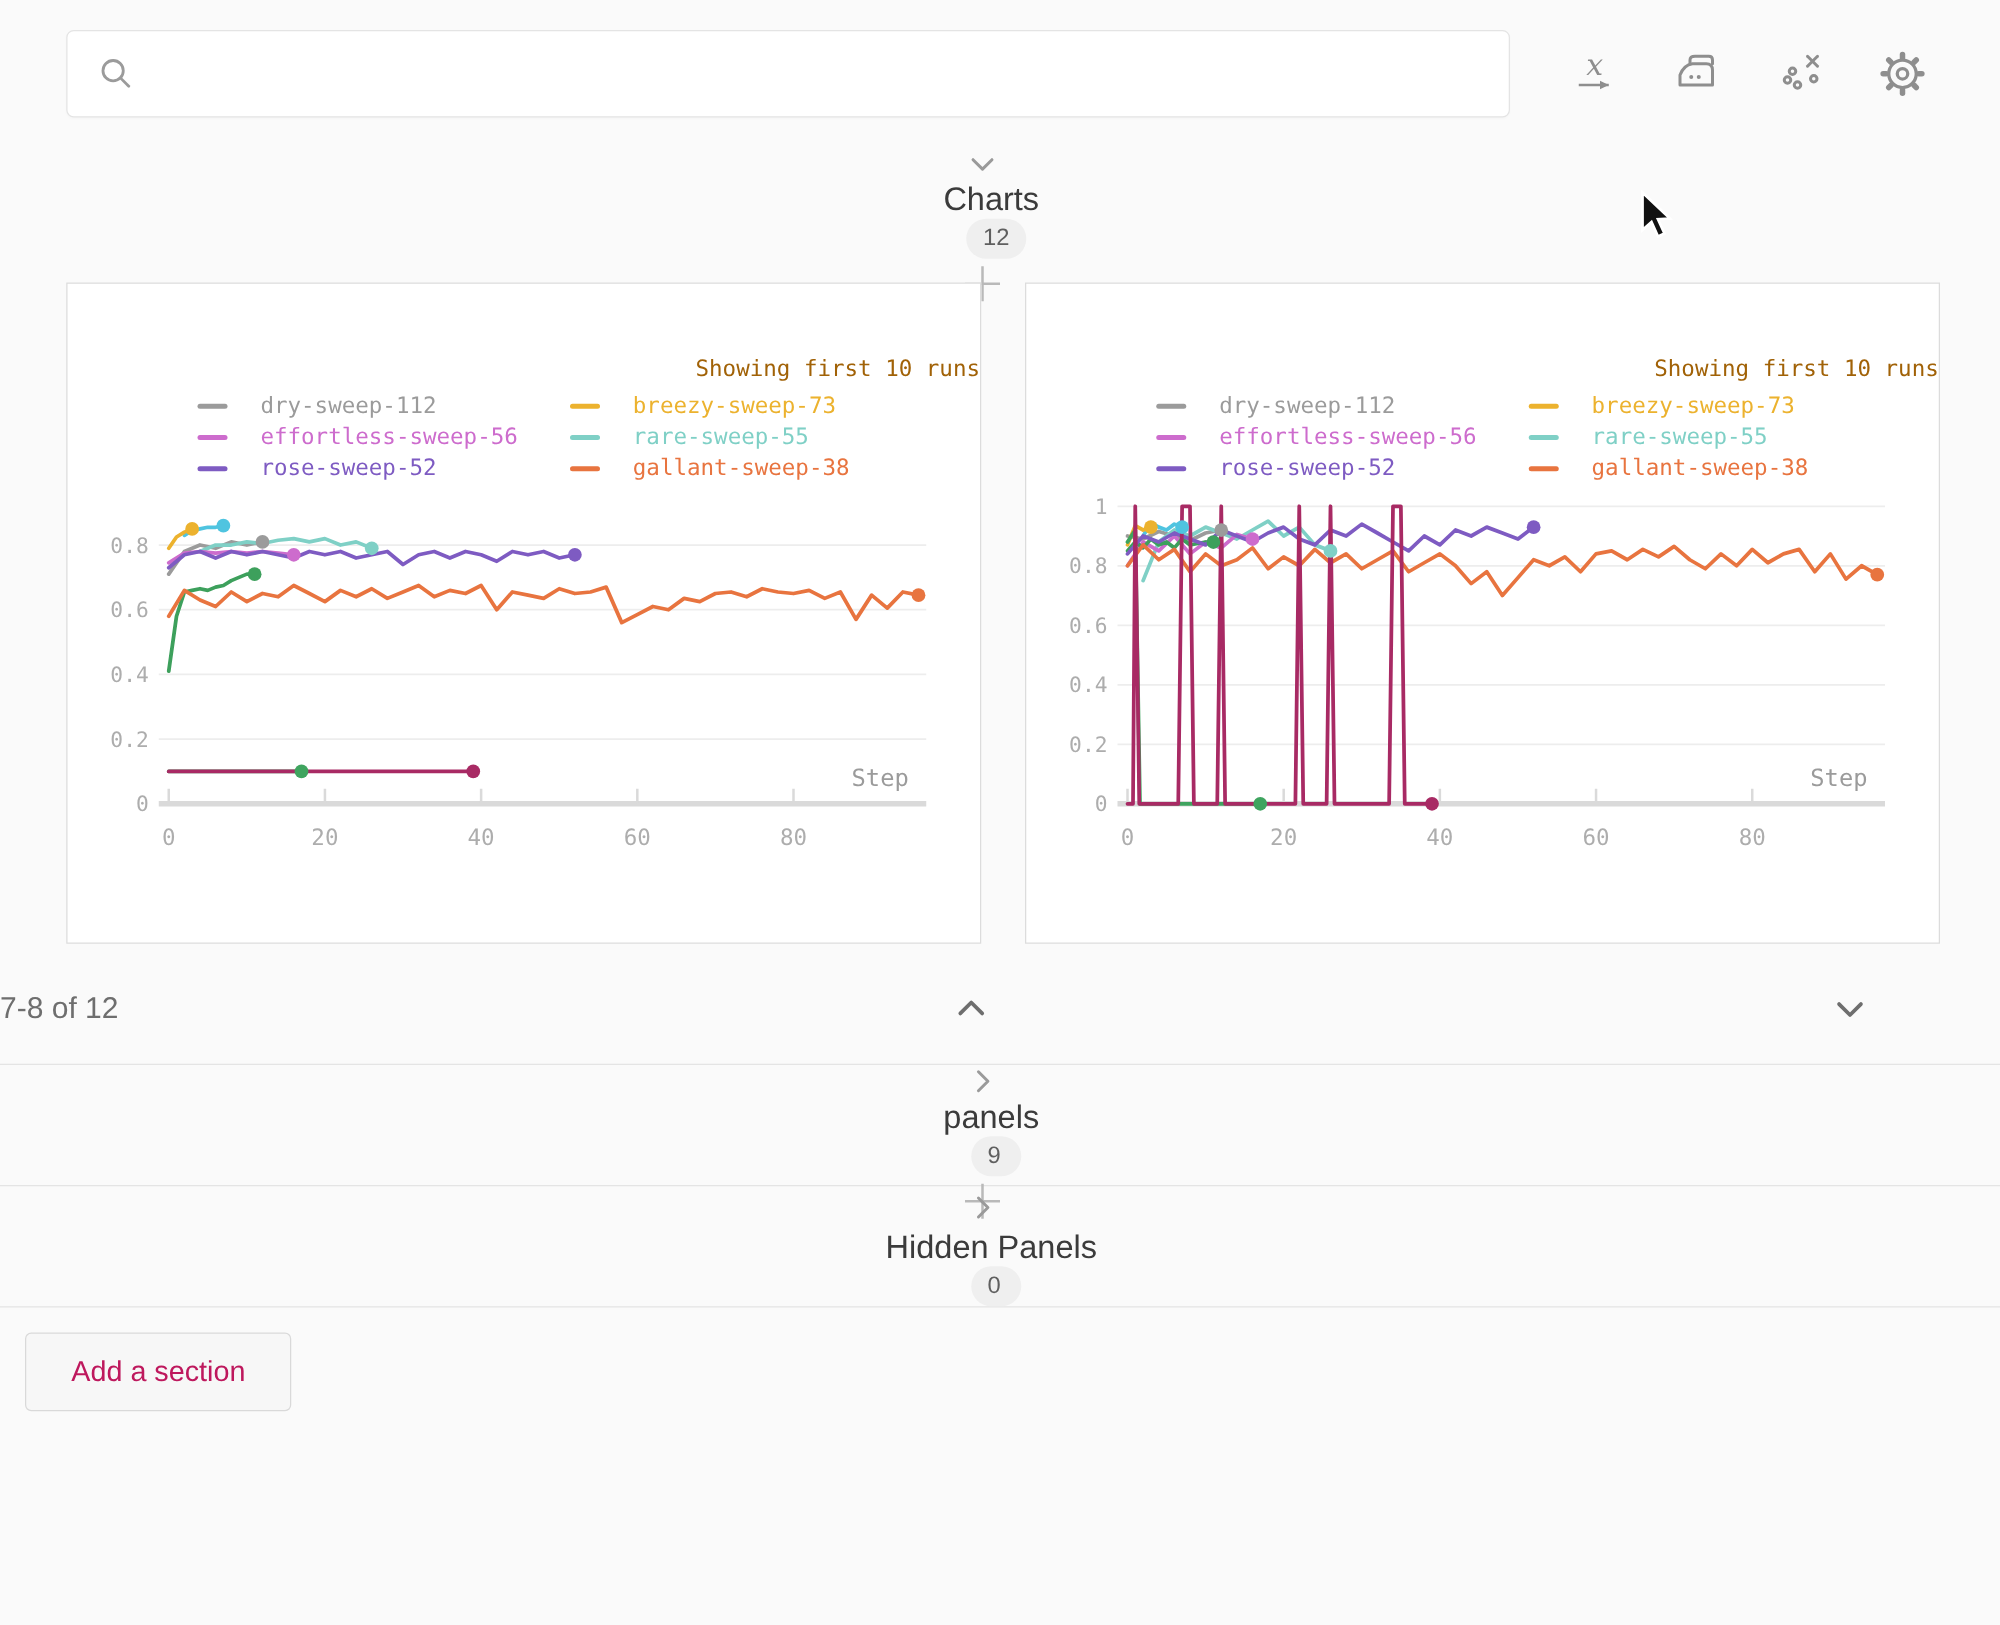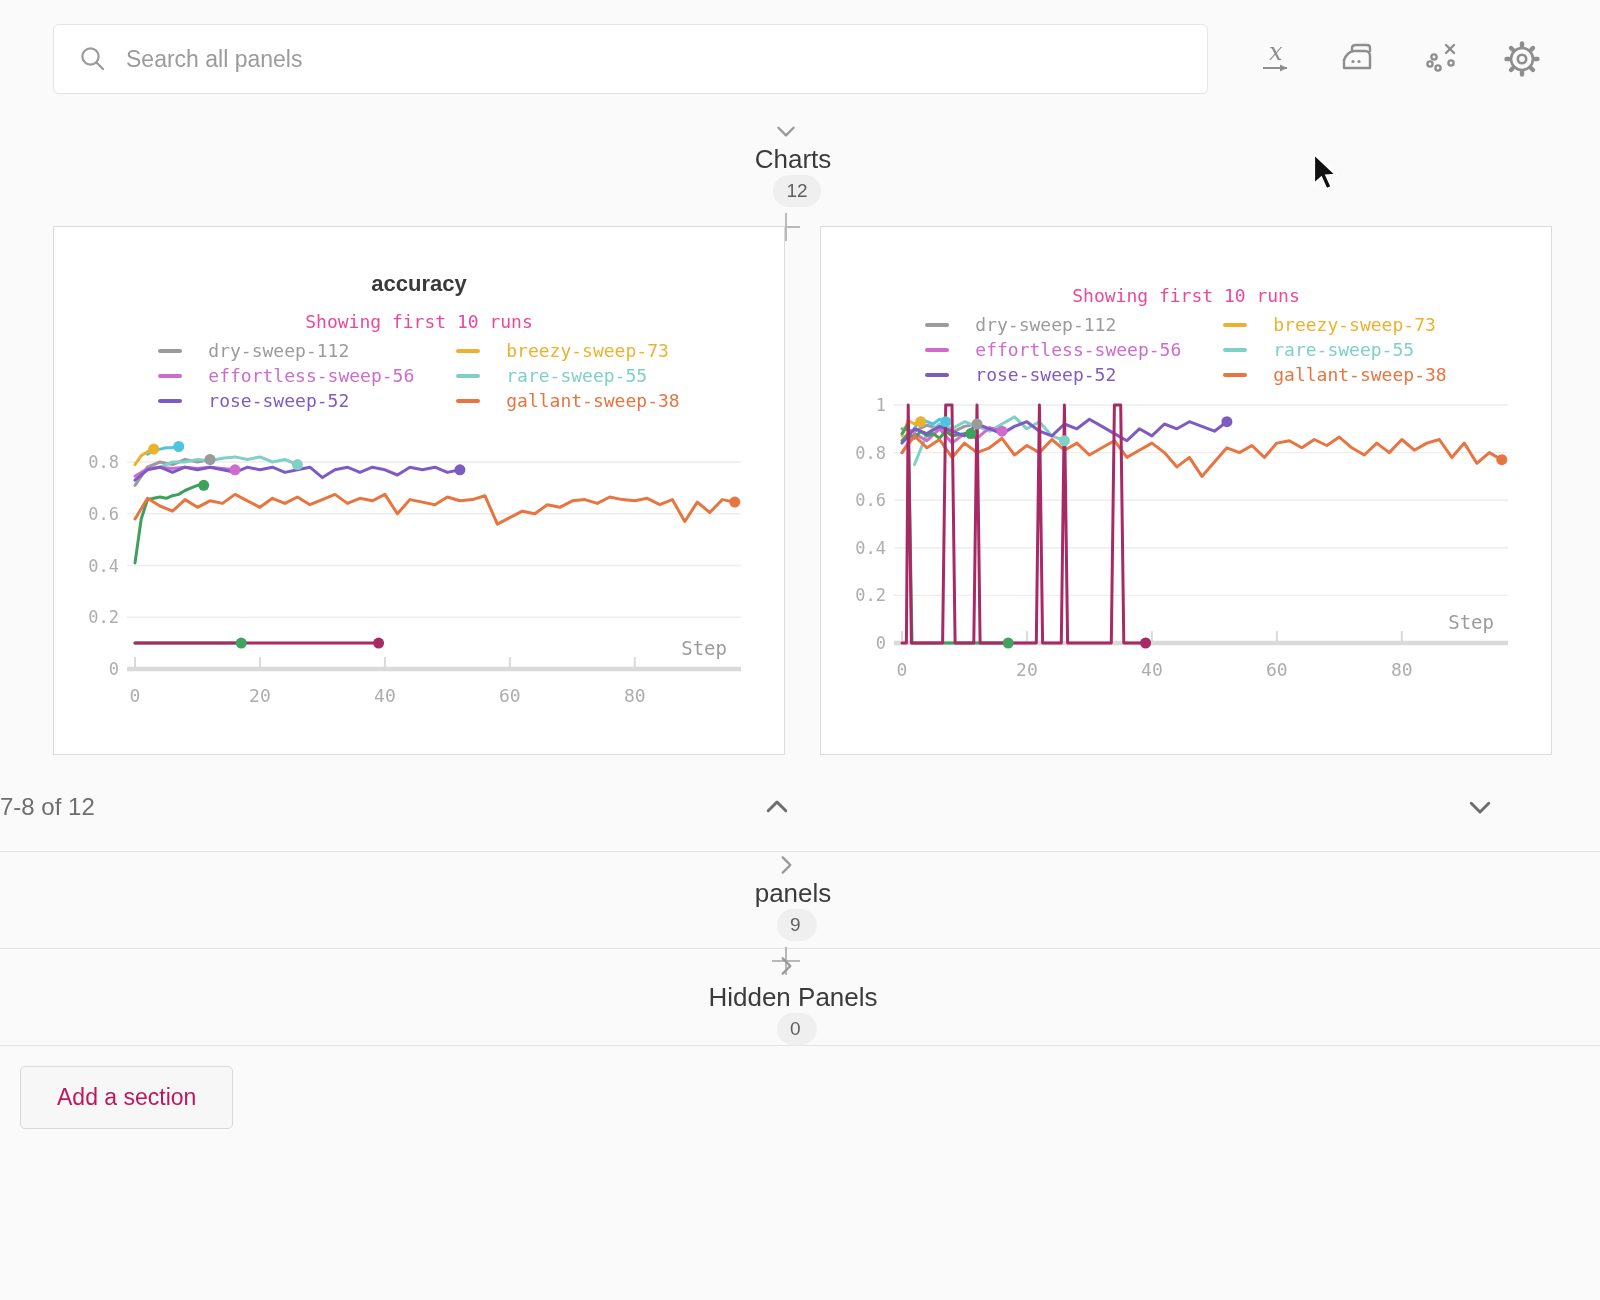--- a/index.html
+++ b/index.html
@@ -20,21 +20,21 @@
   .badge { background:#efefef; color:#5f5f5f; border-radius:999px; font-size:19px; padding:5px 13px; margin-left:22px; min-width:40px; text-align:left; }
   .spacer { flex:1; }
   .plus-btn { width:44px; height:44px; display:flex; align-items:center; justify-content:center; color:#b9b9b9; cursor:pointer; }
 
   .divider { border-top:1px solid #e4e4e4; margin:0; }
 
   
   .panels-row { display:flex; gap:35px; padding:0 47px 0 53px; margin-top:12px; }
   .panel { width:732px; height:529px; background:#fff; border:1.5px solid #dcdcdc; position:relative; padding-top:44px; cursor:pointer; }
   .panel-title { text-align:center; font-size:22px; font-weight:bold; color:#3a3a3a; font-family:"Liberation Sans",sans-serif; }
-  .panel-subtitle { text-align:center; font-size:18px; color:#ec4899; font-family:"DejaVu Sans Mono",monospace; margin-top:14px; }
+  .panel-subtitle { text-align:right; font-size:18px; color:#a16207; font-family:"DejaVu Sans Mono",monospace; margin-top:14px; }
   .legend { display:grid; grid-template-columns:auto auto; justify-content:center; column-gap:42px; row-gap:4px; margin-top:8px; }
   .legend-item { display:flex; align-items:center; gap:26px; font-family:"DejaVu Sans Mono",monospace; font-size:18px; cursor:pointer; white-space:nowrap; }
   .legend-swatch { width:24px; height:4px; border-radius:2px; flex:0 0 auto; }
   .chart-svg { display:block; margin:6px auto 0 auto; }
 
   
   .pagination { display:flex; align-items:center; justify-content:space-between; padding:0 100px 0 0; height:88px; margin-top:8px; }
   .pagination .pg-text { font-size:24px; color:#6e6e6e; }
   .pg-chev { width:40px; height:40px; display:flex; align-items:center; justify-content:center; color:#6e6e6e; cursor:pointer; margin-left:14px; }
 
@@ -48,21 +48,20 @@
 
 
 
 
 <div class="topbar">
   <div class="searchbox">
     <svg width="30" height="30" viewBox="0 0 24 24">
       <circle cx="10" cy="10" r="6.5" fill="none" stroke="#9b9b9b" stroke-width="1.8"></circle>
       <line x1="14.8" y1="14.8" x2="20" y2="20" stroke="#9b9b9b" stroke-width="1.8" stroke-linecap="round"></line>
     </svg>
-    <input type="text" placeholder="Search all panels" style="">
   </div>
   <div class="top-icons">
     <div class="icon-btn">
       <svg width="42" height="42" viewBox="0 0 42 42">
         <text x="14" y="22" font-size="24" font-style="italic" font-family="DejaVu Serif, serif" fill="#8e8e8e">x</text>
         <line x1="8" y1="30" x2="32" y2="30" stroke="#8e8e8e" stroke-width="2"></line>
         <polygon points="32,30 25,26.6 25,33.4" fill="#8e8e8e"></polygon>
       </svg>
     </div>
     <div class="icon-btn">
@@ -116,21 +115,20 @@
     <svg width="40" height="40" viewBox="0 0 40 40" stroke="#b9b9b9" stroke-width="2">
         <line x1="20" y1="6" x2="20" y2="34"></line>
         <line x1="6" y1="20" x2="34" y2="20"></line>
       </svg>
   </div>
 </div>
 
 
 <div class="panels-row">
   <div class="panel">
-    <div class="panel-title">accuracy</div>
     <div class="panel-subtitle">Showing first 10 runs</div>
     <div class="legend">
         <div class="legend-item">
           <span class="legend-swatch" style="background: rgb(155, 155, 155);"></span>
           <span style="color: rgb(155, 155, 155);">dry-sweep-112</span>
         </div>
         <div class="legend-item">
           <span class="legend-swatch" style="background: rgb(236, 178, 46);"></span>
           <span style="color: rgb(236, 178, 46);">breezy-sweep-73</span>
         </div>

